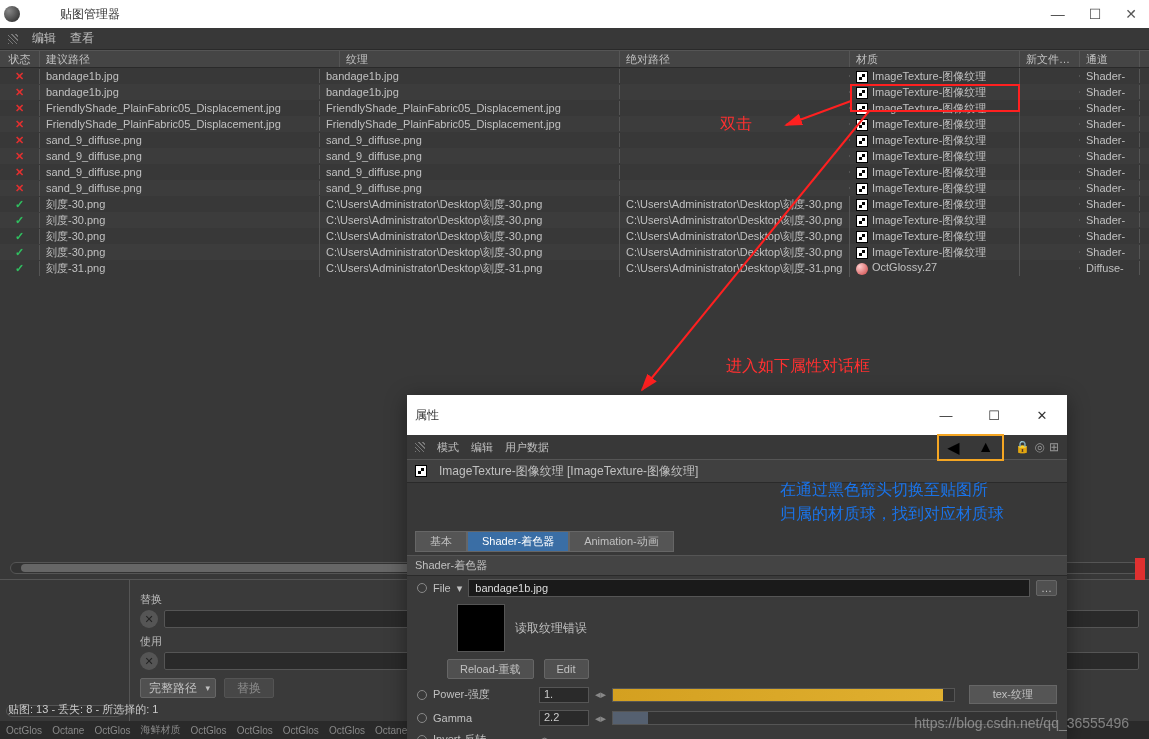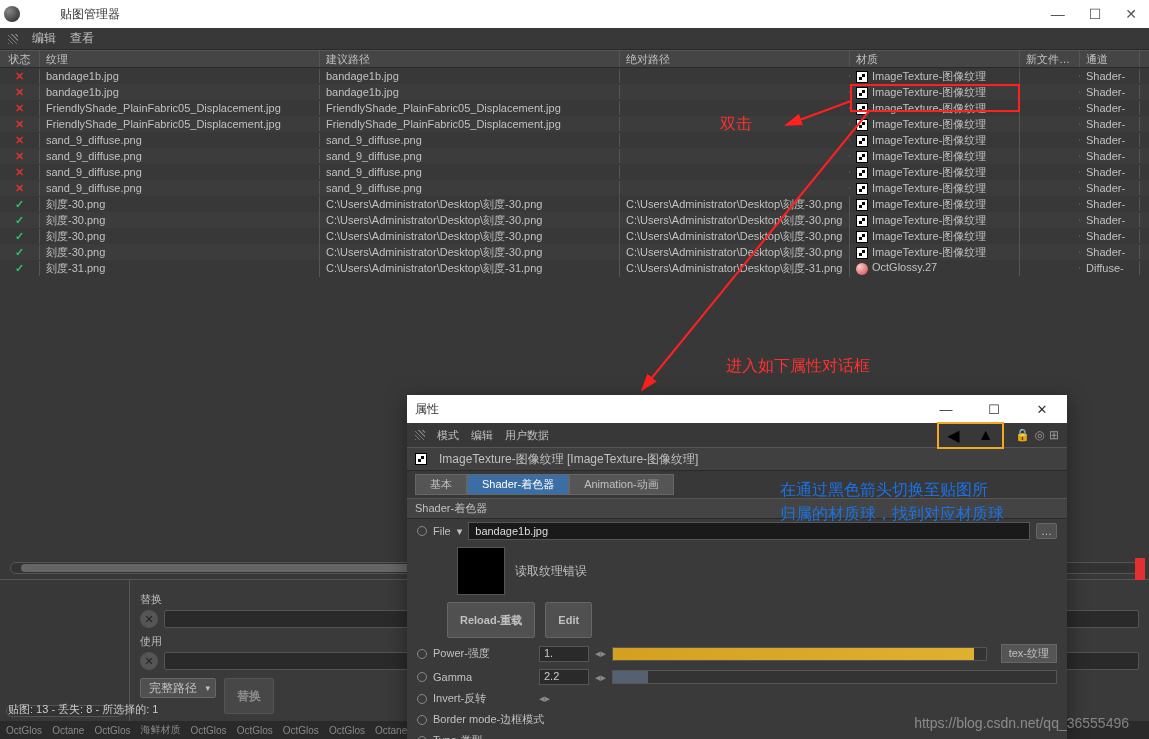--- a/index.html
+++ b/index.html
@@ -42,54 +42,54 @@
 .bottom-panel { position: absolute; bottom: 0; left: 0; right: 0; height: 160px; background: #3a3a3a; border-top: 1px solid #555; }
 .bp-left { position: absolute; left: 0; top: 0; width: 130px; height: 100%; background: #383838; border-right: 1px solid #555; }
 .bp-left-scroll { position: absolute; bottom: 22px; left: 6px; right: 6px; height: 12px; background: #333; border: 1px solid #555; border-radius: 6px; }
 .bp-right { position: absolute; left: 130px; right: 0; top: 0; bottom: 0; padding: 6px 10px; }
 .bp-label { font-size: 11px; color: #bbb; margin-top: 6px; }
 .bp-input { display: flex; align-items: center; margin-top: 3px; }
 .bp-input .field { flex: 1; background: #2a2a2a; border: 1px solid #555; height: 18px; border-radius: 2px; }
 .x-circle { width: 18px; height: 18px; border-radius: 50%; background: #555; color: #222; display: inline-flex; align-items: center; justify-content: center; font-size: 11px; cursor: pointer; margin-right: 6px; }
 .dropdown { background: #505050; border: 1px solid #666; height: 20px; padding: 0 18px 0 8px; border-radius: 2px; display: inline-flex; align-items: center; position: relative; }
 .dropdown::after { content: '▾'; position: absolute; right: 5px; font-size: 9px; }
-.btn { background: #505050; border: 1px solid #666; height: 36px; padding: 0 12px; border-radius: 2px; display: inline-flex; align-items: center; cursor: pointer; font-weight: bold; }
+.btn { background: #505050; border: 1px solid #666; height: 20px; padding: 0 12px; border-radius: 2px; display: inline-flex; align-items: center; cursor: pointer; }
 
 .status-line { position: absolute; bottom: 22px; left: 8px; font-size: 11px; color: #ccc; }
 .mat-strip { position: absolute; bottom: 0; left: 0; right: 0; height: 18px; background: #2a2a2a; display: flex; align-items: center; gap: 10px; padding: 0 6px; font-size: 10px; color: #888; overflow: hidden; }
 
 
 .win2 { position: absolute; top: 395px; left: 407px; width: 660px; height: 344px; background: #3a3a3a; box-shadow: 0 4px 20px rgba(0,0,0,0.4); }
-.win2 .titlebar2 { background: #fff; height: 28px; display: flex; align-items: center; padding: 0 8px; color: #333; }
+.win2 .titlebar2 { background: #fff; height: 40px; display: flex; align-items: center; padding: 0 8px; color: #333; }
 .win2 .titlebar2 .right-btns { margin-left: auto; display: flex; gap: 14px; align-items: center; }
 .win2 .rb { width: 34px; height: 26px; display: inline-flex; align-items: center; justify-content: center; font-size: 13px; }
 .win2 .menubar2 { background: #383838; height: 22px; display: flex; align-items: center; padding: 12px 8px; gap: 12px; font-size: 11px; }
 .nav-arrows { margin-left: auto; display: flex; align-items: center; gap: 6px; }
 .orange-box { border: 2px solid #f5a623; padding: 2px 8px; display: flex; gap: 18px; }
 .black-arrow { font-size: 16px; color: #000; }
 .lock-icons { display: flex; gap: 4px; margin-left: 6px; color: #999; font-size: 12px; }
 
 .obj-header { background: #404040; height: 24px; display: flex; align-items: center; padding: 0 8px; gap: 8px; border-top: 1px solid #555; border-bottom: 1px solid #2a2a2a; }
 .tabs { display: flex; background: #383838; padding: 3px 8px; gap: 0; }
-.tab { padding: 2px 14px; background: #555; border: 1px solid #666; font-size: 11px; cursor: pointer; }
+.tab { padding: 2px 14px; background: #555; border: 1px solid #666; font-size: 11px; cursor: pointer; margin-top: 45px; }
 .tab.active { background: #3a6ea5; color: #fff; }
 .section-hdr { background: #444; padding: 2px 8px; font-size: 11px; border-top: 1px solid #555; border-bottom: 1px solid #2a2a2a; }
 
 .prop-row { display: flex; align-items: center; padding: 3px 10px; gap: 6px; font-size: 11px; }
 .prop-row .radio { width: 10px; height: 10px; border: 1px solid #888; border-radius: 50%; }
 .prop-label { min-width: 100px; }
 .file-input { background: #1a1a1a; color: #ddd; padding: 2px 6px; flex: 1; border: 1px solid #555; height: 18px; }
 .btn-small { background: #505050; border: 1px solid #666; padding: 1px 4px; border-radius: 2px; cursor: pointer; }
 .preview { display: flex; align-items: center; padding: 4px 10px 4px 50px; gap: 10px; }
 .preview .black-sq { width: 48px; height: 48px; background: #000; border: 1px solid #555; }
 .num-input { background: #2a2a2a; border: 1px solid #555; height: 16px; width: 50px; padding: 0 4px; color: #ccc; }
 .slider-track { flex: 1; height: 14px; background: #333; border: 1px solid #555; position: relative; }
 .slider-fill { position: absolute; left: 0; top: 0; bottom: 0; background: linear-gradient(to right, #d4a020, #e0b030); }
 .slider-gamma .slider-fill { background: #556070; width: 8%; }
-.tex-btn { background: #555; padding: 1px 7px; border: 1px solid #666; margin-left: 8px; }
+.tex-btn { background: #555; padding: 1px 23px; border: 1px solid #666; margin-left: 8px; }
 
 .watermark { position: absolute; right: 20px; bottom: 8px; color: rgba(255,255,255,0.4); font-size: 14px; text-align: right; }
 .csdn-badge { position: absolute; right: 4px; top: 558px; width: 10px; height: 22px; background: #e03030; }
 </style>
 </head>
 <body>
 
 <div class="win1">
   <div class="titlebar">
     <span class="icon-ball"></span>
@@ -101,22 +101,22 @@
     </div>
   </div>
   <div class="menubar">
     <span class="grip"></span>
     <span>编辑</span>
     <span>查看</span>
   </div>
 
   <div class="table-header">
     <div class="th col-status">状态</div>
+    <div class="th col-sugg">建议路径</div>
     <div class="th col-tex">纹理</div>
-    <div class="th col-sugg">建议路径</div>
     <div class="th col-absolute" style="width:230px">绝对路径</div>
     <div class="th col-mat">材质</div>
     <div class="th col-new">新文件路径</div>
     <div class="th col-chan">通道</div>
   </div>
   <div class="table-body" id="tbody">
       <div class="tr">
         <div class="td col-status"><span class="x-red">✕</span></div>
         <div class="td col-tex">bandage1b.jpg</div>
         <div class="td col-sugg">bandage1b.jpg</div>

